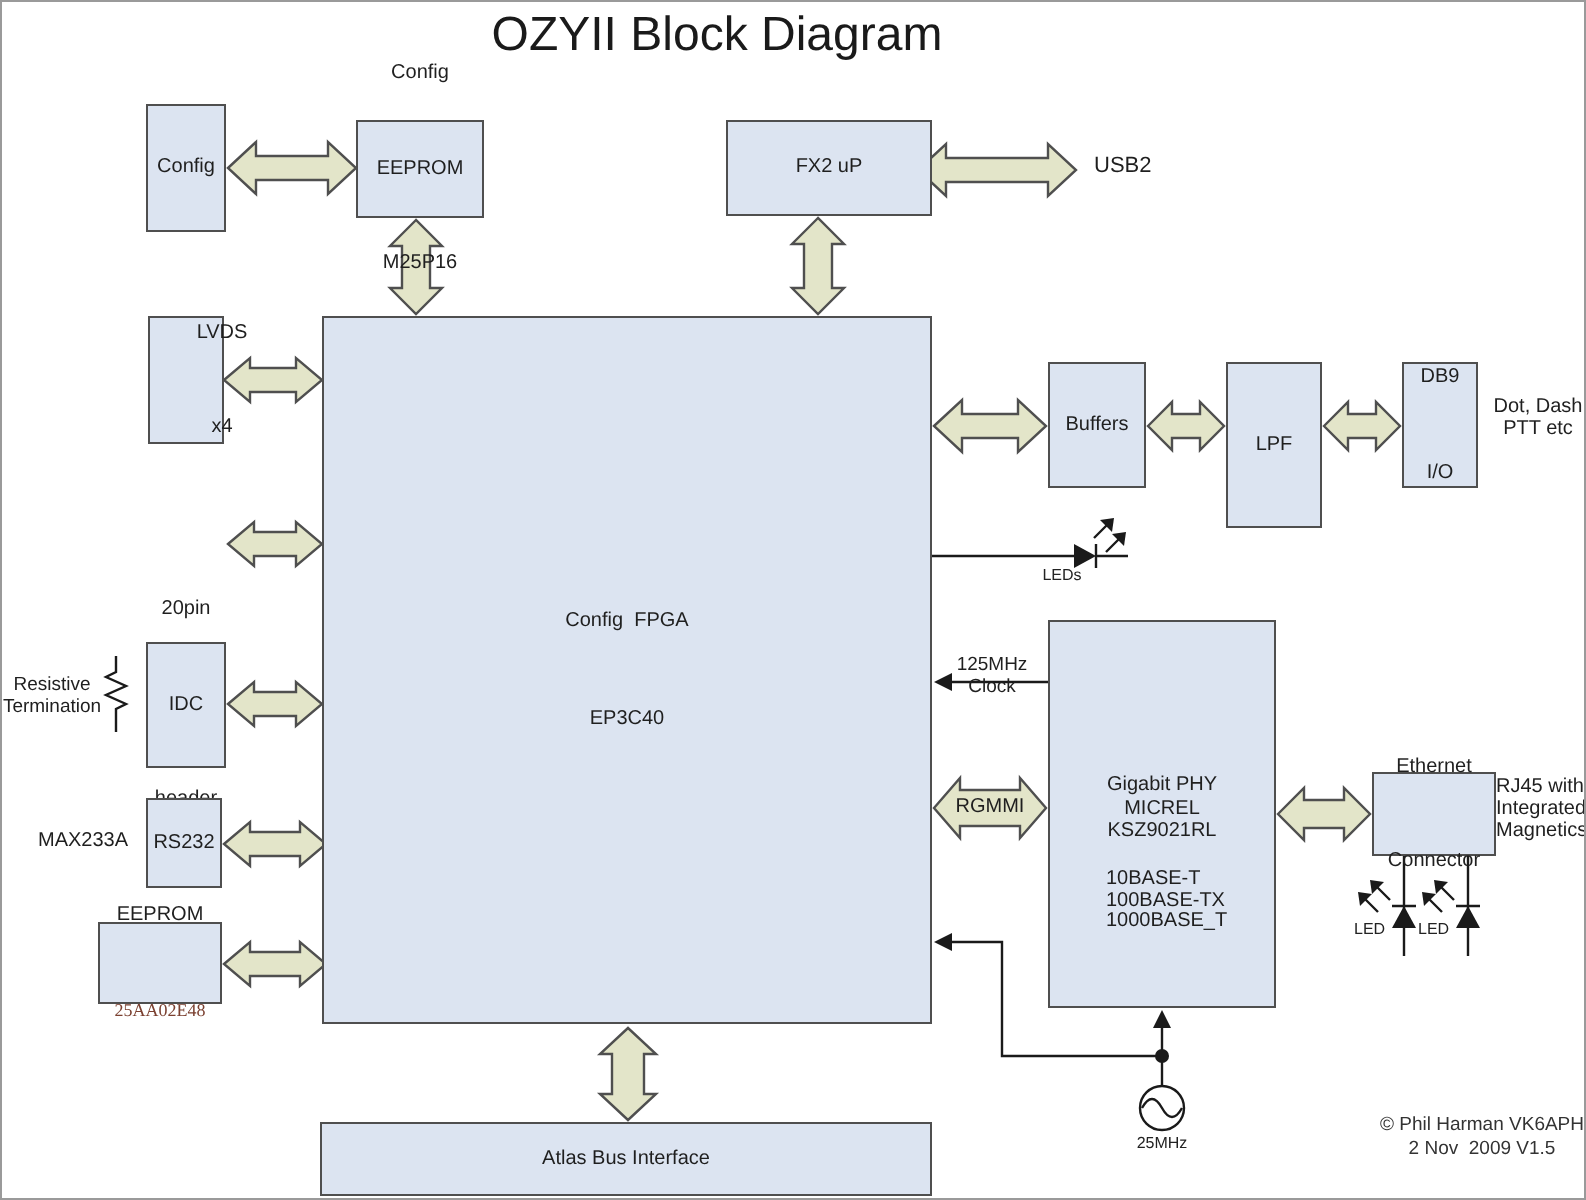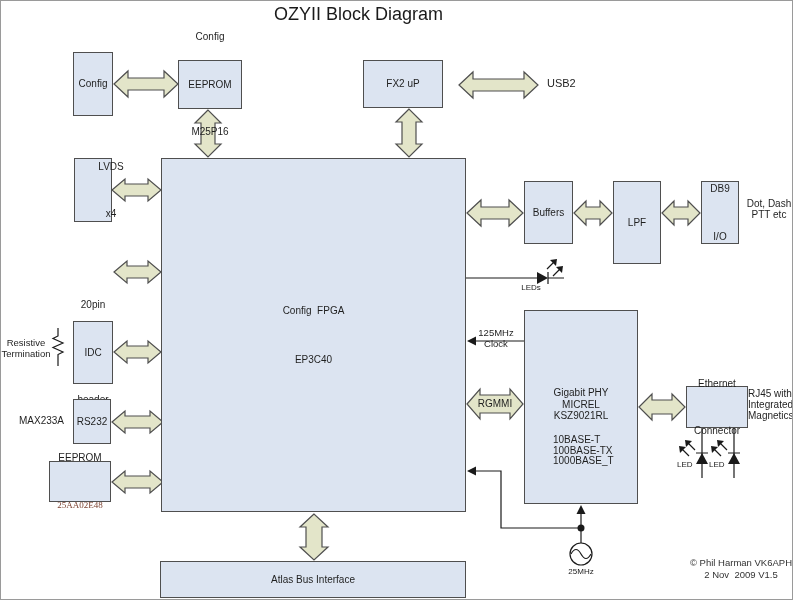--- a/index.html
+++ b/index.html
@@ -1,18 +1,18 @@
 <!DOCTYPE html>
 <html style="--box-fill: #dce4f1; --arrow-fill: #e3e5c9; --box-border: #4f4f4f;"><head>
 <meta charset="utf-8">
 <style>
   html,body{margin:0;padding:0;background:#fff;font-family:"Liberation Sans",sans-serif;}
   :root{--box-fill:#dce4f1;--arrow-fill:#e3e5c9;--box-border:#4f4f4f;}
   #canvas{position:relative;width:793px;height:600px;background:#ffffff;border:1px solid #9a9a9a;box-sizing:border-box;overflow:hidden;}
-  .title{position:absolute;left:160px;top:3px;width:395px;text-align:center;font-size:18px;color:#1a1a1a;}
+  .title{position:absolute;left:160px;top:3px;width:395px;text-align:center;font-size:24px;color:#1a1a1a;}
   .layer{position:absolute;left:0;top:0;z-index:1;}
   .box{position:absolute;z-index:2;background:var(--box-fill);border:1.6px solid var(--box-border);box-sizing:border-box;
        display:flex;flex-direction:column;align-items:center;justify-content:center;
        font-size:10px;line-height:11.5px;color:#1f1f1f;text-align:center;gap:36px;}
   .lbl{position:absolute;z-index:3;font-size:10px;line-height:11px;color:#1f1f1f;}
   .ctr{text-align:center;}
   .tiny{font-size:8px;line-height:9px;color:#222;}
   .serif-brown{font-family:"Liberation Serif",serif;font-size:9px;color:#7b4030;line-height:11px;}
   .pre{white-space:pre;}
   .arw{fill:var(--arrow-fill);stroke:var(--box-border);stroke-width:1.2;stroke-linejoin:miter;}
@@ -82,21 +82,21 @@
   <div class="box" style="left:72px;top:51px;width:40px;height:64px;">
     <span>Config</span>
   </div>
 
   <div class="box" style="left:177px;top:59px;width:64px;height:49px;">
     <span>Config</span>
     <span>EEPROM</span>
     <span>M25P16</span>
   </div>
 
-  <div class="box" style="left:362px;top:59px;width:80px;height:48px;">
+  <div class="box" style="left:362px;top:59px;width:103px;height:48px;">
     <span>FX2 uP</span>
   </div>
 
   <div class="box" style="left:160px;top:157px;width:305px;height:354px;line-height:13px;">
     <span class="pre">Config  FPGA</span>
     <span>EP3C40</span>
   </div>
 
   <div class="box" style="left:73px;top:157px;width:37px;height:64px;padding-left:36px;">
     <span>LVDS</span>

